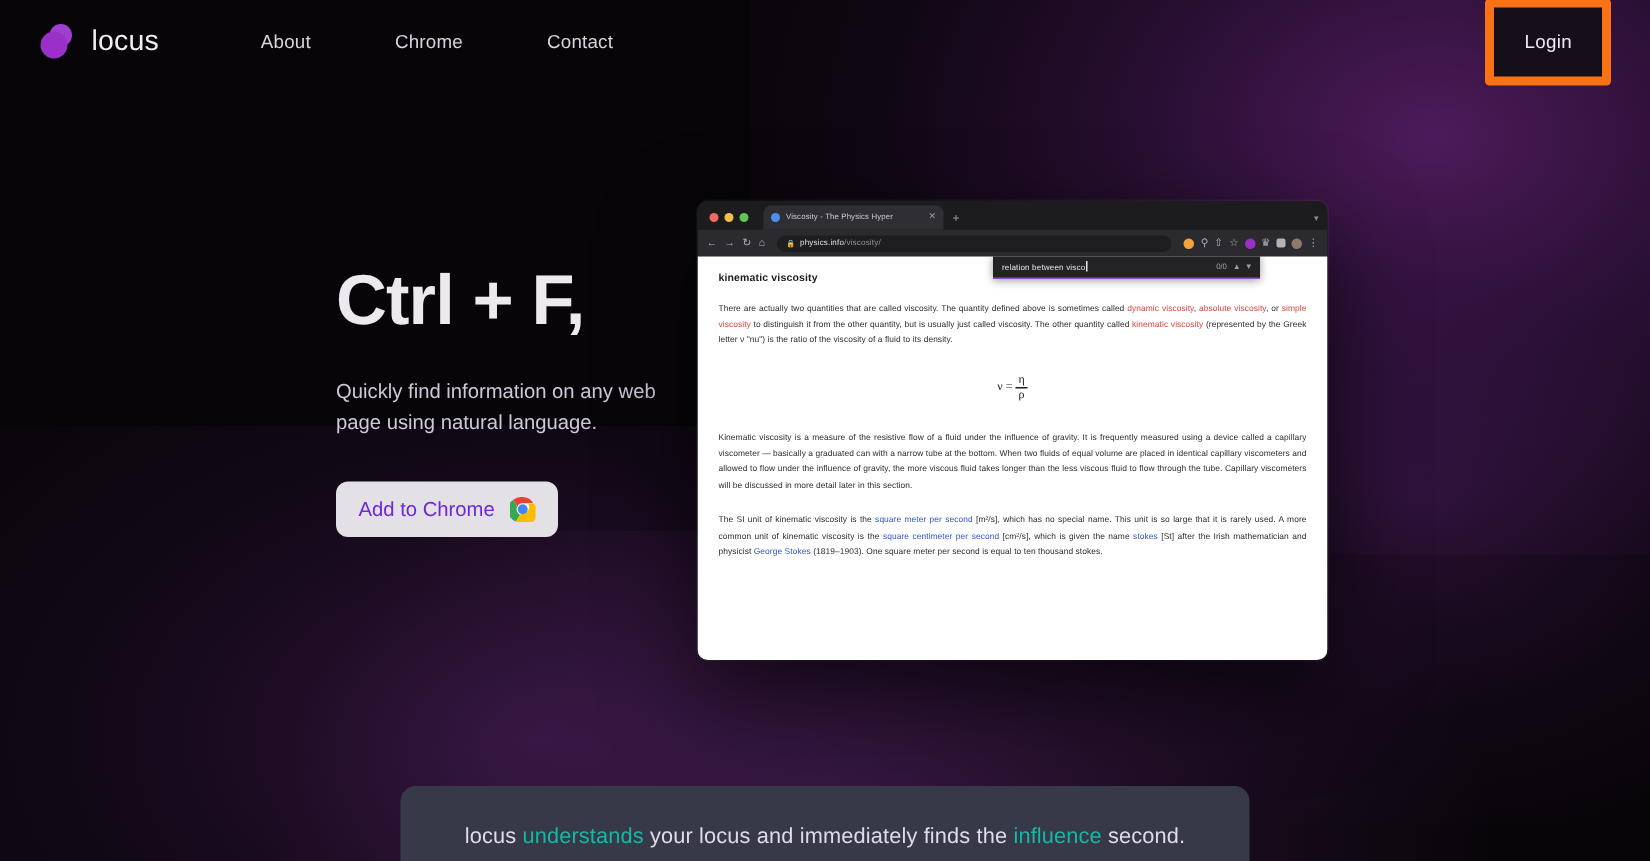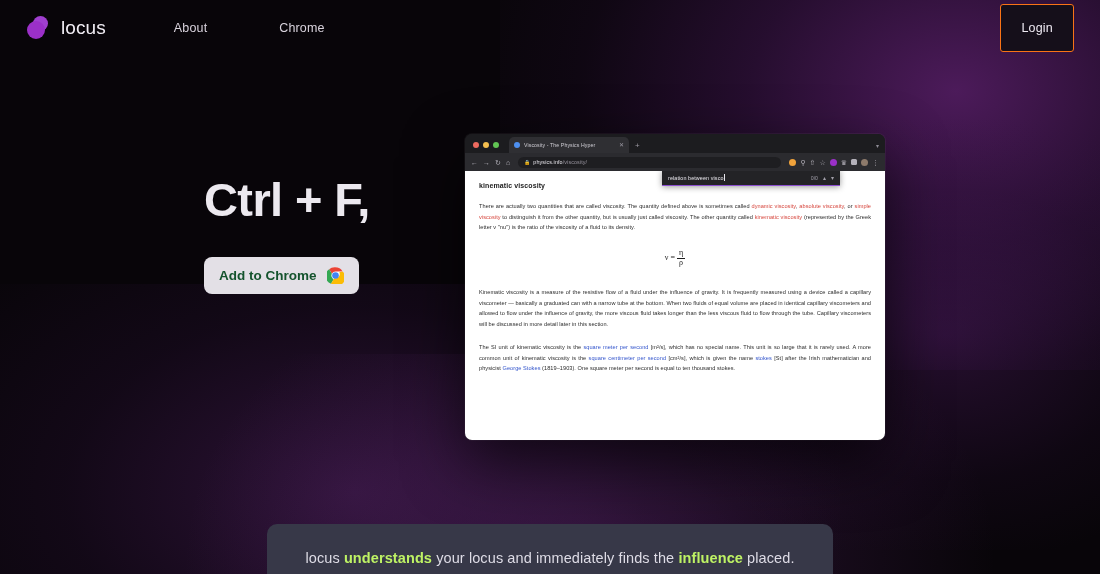--- a/index.html
+++ b/index.html
@@ -41,58 +41,58 @@
     position:absolute; left:7px; top:0px; width:15px; height:15px; border-radius:50%;
     background:#a03fcf;
   }
   .brand-mark .d2 {
     position:absolute; left:1px; top:5px; width:18px; height:18px; border-radius:50%;
     background:#9b30c8;
   }
   .brand-name {
     font-size:19px; color:#f2eef5; letter-spacing:.1px; font-weight:400;
   }
-  .nav { display:flex; align-items:center; gap:16px; }
+  .nav { display:flex; align-items:center; gap:0; }
   .nav a {
     color:#d9d3dd; font-size:12.5px; text-decoration:none; padding:6px 28px;
     letter-spacing:.15px;
   }
   .nav a:first-child { padding-left:22px; }
   .login-btn {
     margin-left:auto;
     background:#150f1a; color:#efeaf3;
-    border:1px solid #f97316; border-radius:3px;
+    border:6px solid #f97316; border-radius:3px;
     font-size:12.5px; font-family:inherit;
     padding:16px 20px; cursor:pointer; letter-spacing:.2px;
   }
 
   
   .hero { position:absolute; top:0; left:0; right:0; height:530px; z-index:10; }
   .hero-left {
-    position:absolute; left:204px; top:170px; width:300px;
+    position:absolute; left:224px; top:170px; width:300px;
   }
   .h1 {
     font-size:47px; line-height:1.26; font-weight:bold;
     letter-spacing:-0.6px; color:#ece9ef;
   }
   .h1 .grad {
     background:linear-gradient(95deg,#c45ae0 0%,#9b62ef 46%,#3f62f0 100%);
     -webkit-background-clip:text; background-clip:text; color:transparent;
     display:inline-block;
   }
   .sub {
     margin-top:22px; font-size:13.5px; line-height:1.55; color:#cfc8d6;
     width:230px;
   }
   .cta {
     margin-top:28px; display:inline-flex; align-items:center; gap:10px;
     background:#e3e0e6; border:none; border-radius:8px;
     padding:10px 15px; cursor:pointer; font-family:inherit;
   }
-  .cta-label { font-size:13.5px; color:#14532d; font-weight:700; }
+  .cta-label { font-size:13.5px; color:#6d28d9; font-weight:400; }
   .chrome-logo { width:17px; height:17px; display:block; }
 
   
   .browser {
     position:absolute; left:465px; top:134px; width:420px; height:306px;
     background:#1f1f22; border-radius:7px; overflow:hidden;
     box-shadow:0 22px 60px rgba(0,0,0,.62), 0 0 0 1px rgba(255,255,255,.05);
   }
   .bw-tabbar {
     height:19px; background:#1c1c1f; display:flex; align-items:flex-end;
@@ -175,21 +175,21 @@
   
   .banner {
     position:absolute; left:267px; bottom:0; width:566px; height:50px;
     background:#373848; border-radius:10px 10px 0 0; z-index:15;
     display:flex; align-items:center; justify-content:center;
     padding-top:18px;
   }
   .banner-text {
     font-size:14.5px; color:#dedce6; letter-spacing:.1px; white-space:nowrap;
   }
-  .banner-text b { color:#bef264; font-weight:bold; }
+  .banner-text b { color:#14b8a6; font-weight:normal; }
 </style>
 </head>
 <body>
 
 <div class="bg-layer">
   <div class="glow-tr"></div>
   <div class="glow-r"></div>
   <div class="glow-bl"></div>
   <div class="glow-bc"></div>
 </div>
@@ -198,30 +198,32 @@
   <div class="brand">
     <span class="brand-mark">
       <span class="d1"></span>
         <span class="d2"></span>
     </span>
     <span class="brand-name">locus</span>
   </div>
   <nav class="nav">
     <a href="#">About</a>
     <a href="#">Chrome</a>
+    <a href="#">Contact</a>
   </nav>
   <button class="login-btn">Login</button>
 </header>
 
 <section class="hero">
 
   <div class="hero-left">
     <h1 class="h1">
       <span>Ctrl + F,</span><br>
     </h1>
+    <p class="sub">Quickly find information on any web page using natural language.</p>
     <button class="cta">
       <span class="cta-label">Add to Chrome</span>
       <span>
         <svg class="chrome-logo" viewBox="0 0 48 48" aria-hidden="true">
           <circle cx="24" cy="24" r="23" fill="#fff"></circle>
           <path d="M24 1a23 23 0 0 1 19.9 11.5H24a11.5 11.5 0 0 0-10.3 6.4L6.1 6.3A22.9 22.9 0 0 1 24 1z" fill="#ea4335"></path>
           <path d="M6.1 6.3l7.6 12.6A11.5 11.5 0 0 0 19 34.6L11.3 47A23 23 0 0 1 6.1 6.3z" fill="#34a853"></path>
           <path d="M43.9 12.5A23 23 0 0 1 11.3 47l9.6-16.1a11.5 11.5 0 0 0 13.6-5.4 11.5 11.5 0 0 0 .1-11l9.3-2z" fill="#fbbc05"></path>
           <circle cx="24" cy="24" r="9.3" fill="#4285f4"></circle>
           <circle cx="24" cy="24" r="7.3" fill="#4285f4"></circle>
@@ -287,14 +289,14 @@
           <span class="den">ρ</span>
         </span>
       </div>
       <p class="pg-p"><span>Kinematic viscosity is a measure of the resistive flow of a fluid under the influence of gravity. It is frequently measured using a device called a capillary viscometer — basically a graduated can with a narrow tube at the bottom. When two fluids of equal volume are placed in identical capillary viscometers and allowed to flow under the influence of gravity, the more viscous fluid takes longer than the less viscous fluid to flow through the tube. Capillary viscometers will be discussed in more detail later in this section.</span></p>
       <p class="pg-p"><span>The SI unit of kinematic viscosity is the </span><span class="lnk-blue">square meter per second</span><span> [m²/s], which has no special name. This unit is so large that it is rarely used. A more common unit of kinematic viscosity is the </span><span class="lnk-blue">square centimeter per second</span><span> [cm²/s], which is given the name </span><span class="lnk-blue">stokes</span><span> [St] after the Irish mathematician and physicist </span><span class="lnk-blue">George Stokes</span><span> (1819–1903). One square meter per second is equal to ten thousand stokes.</span></p>
     </div>
   </div>
 </section>
 
 <div class="banner">
-  <div class="banner-text"><span>locus </span><b>understands</b><span> your locus and  immediately finds the </span><b>influence</b><span> placed.</span></div>
+  <div class="banner-text"><span>locus </span><b>understands</b><span> your locus and  immediately finds the </span><b>influence</b><span> second.</span></div>
 </div>
 
 </body></html>

